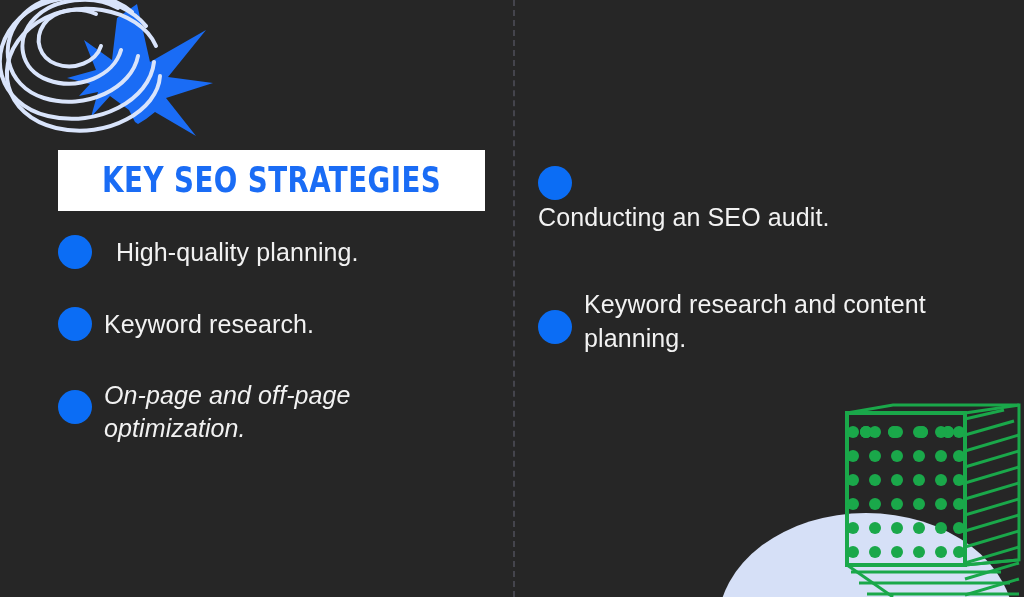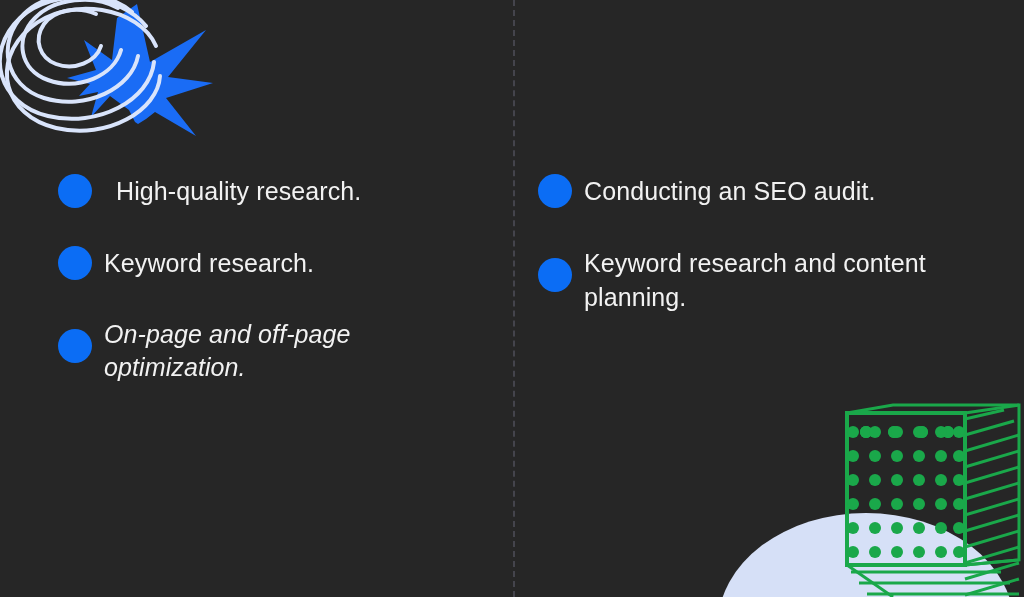--- a/index.html
+++ b/index.html
@@ -100,22 +100,22 @@
     padding-top: 1px;
   }
 
   
   #column-left .bullet-list > li:nth-child(1) { margin-top: 24px; }
   #column-left .bullet-list > li:nth-child(1) .bullet-text { padding-left: 12px; }
   #column-left .bullet-list > li:nth-child(2) { margin-top: 38px; }
   #column-left .bullet-list > li:nth-child(3) { margin-top: 36px; font-style: italic; }
   #column-left .bullet-list > li:nth-child(3) .bullet-dot { margin-top: 12px; }
 
-  #column-right .bullet-list > li:nth-child(1) { margin-top: 24px; }
-  #column-right .bullet-list > li:nth-child(2) { margin-top: 38px; }
+  #column-right .bullet-list > li:nth-child(1) { margin-top: 16px; flex-direction: column; }
+  #column-right .bullet-list > li:nth-child(2) { margin-top: 53px; align-items: center; }
   #column-right .bullet-list > li:nth-child(2) .bullet-dot { margin-top: 12px; }
 </style>
 </head>
 <body>
 
 <div id="slide">
 
   <svg class="decor-layer decor-bottom" viewBox="0 0 1024 597">
 
     <path d="M 906 597 C 960 560 962 500 910 518 C 886 464 820 482 794 520
@@ -246,24 +246,27 @@
           <circle cx="875" cy="552" r="6"></circle>
         <circle cx="897" cy="552" r="6"></circle>
           <circle cx="919" cy="552" r="6"></circle>
         <circle cx="941" cy="552" r="6"></circle>
           <circle cx="959" cy="552" r="6"></circle>
       </g>
     </g>
   </svg>
 
   <div class="column" id="column-left">
+    <div class="heading-box">
+      <span class="heading-text">KEY SEO STRATEGIES</span>
+    </div>
     <ul class="bullet-list">
       <li class="bullet-item">
         <span class="bullet-dot"></span>
-        <span class="bullet-text">High-quality research.</span>
+        <span class="bullet-text">High-quality planning.</span>
       </li>
       <li class="bullet-item">
         <span class="bullet-dot"></span>
         <span class="bullet-text">Keyword research.</span>
       </li>
       <li class="bullet-item">
         <span class="bullet-dot"></span>
         <span class="bullet-text">On-page and off-page optimization.</span>
       </li>
     </ul>

